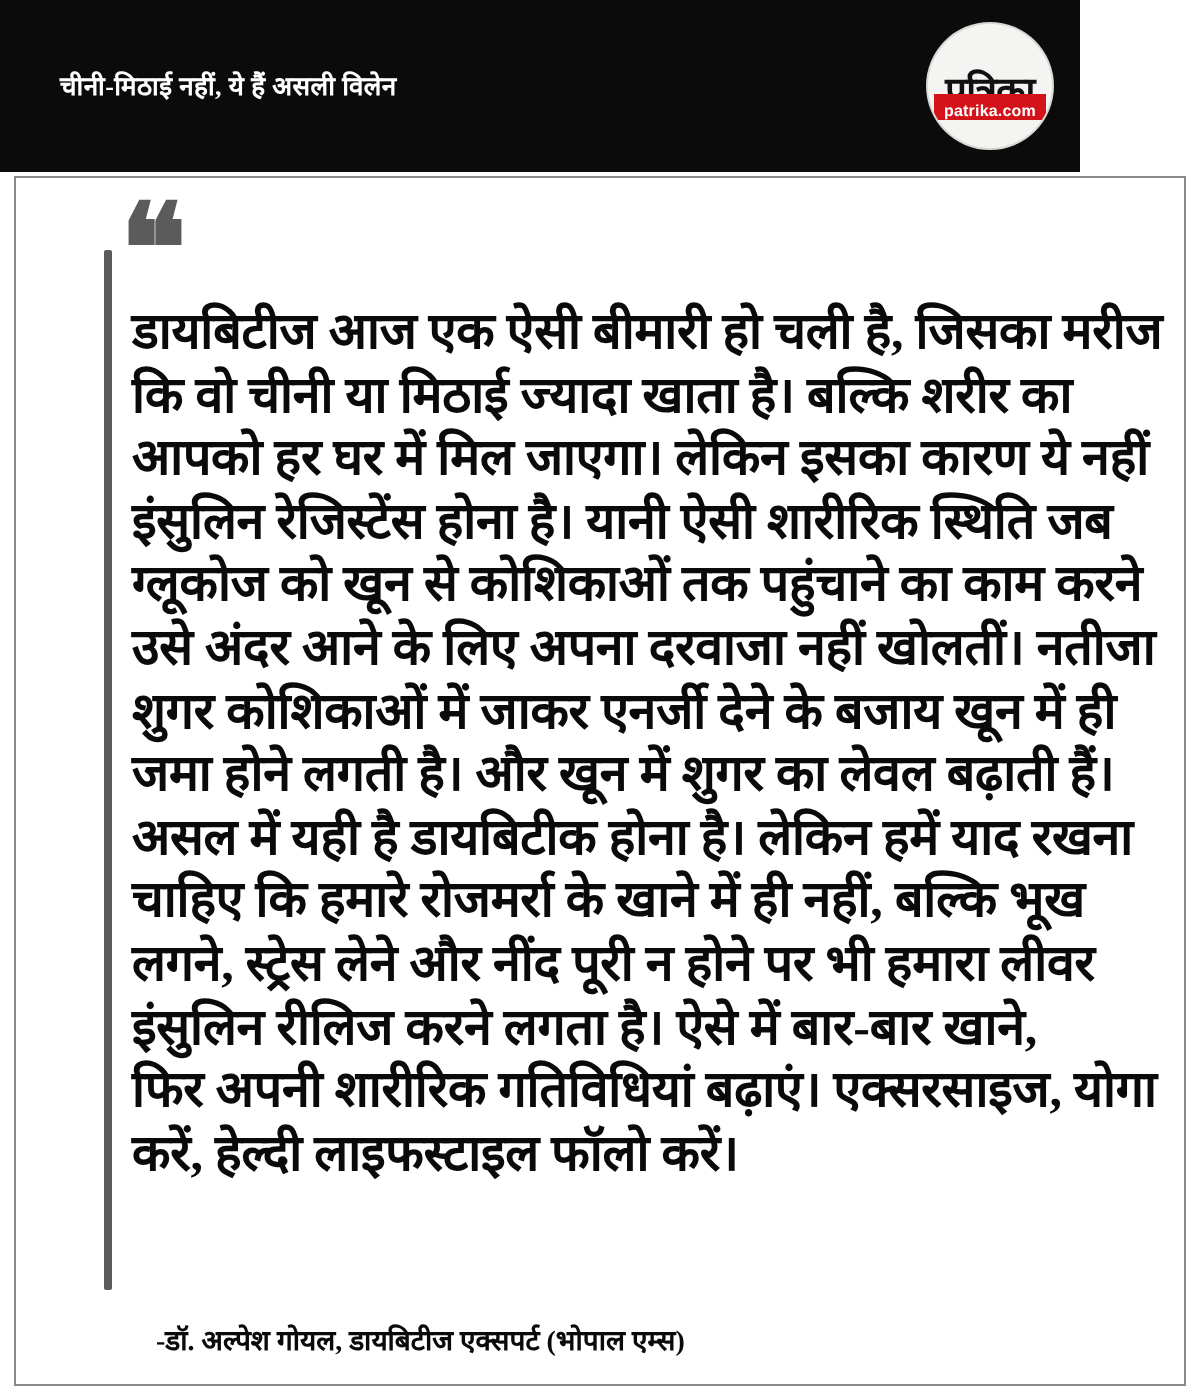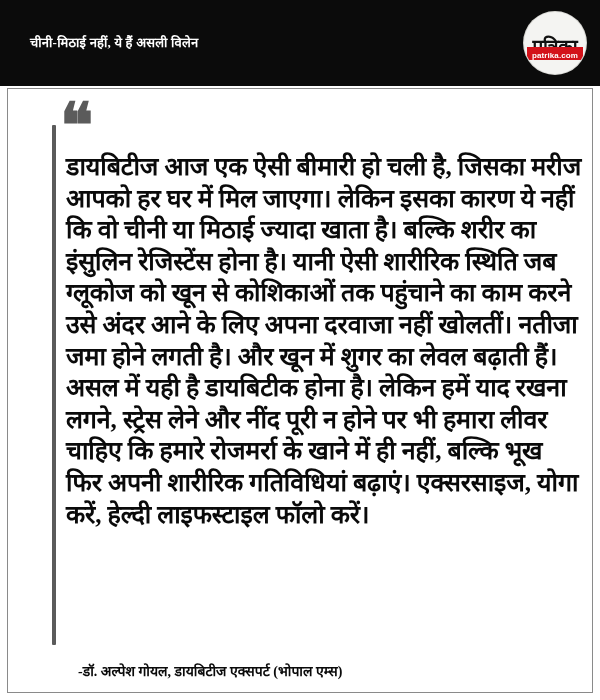--- a/index.html
+++ b/index.html
@@ -21,21 +21,21 @@
     height: 700px;
     background: #ffffff;
     box-sizing: border-box;
   }
 
   
   #header {
     position: absolute;
     left: 0;
     top: 0;
-    width: 600px;
+    width: 540px;
     height: 86px;
     background: #0b0b0b;
     box-sizing: border-box;
   }
 
   #header-title {
     position: absolute;
     left: 30px;
     top: 50%;
     transform: translateY(-50%);
@@ -177,29 +177,31 @@
   </div>
 
   <div id="content">
 
     <div id="quote-rule" style="background: rgb(91, 91, 91);"></div>
 
     <div id="quote-glyph" style="color: rgb(91, 91, 91);">❝</div>
 
     <div id="quote-body" style="color: rgb(10, 10, 10);">
         <span class="ln">डायबिटीज आज एक ऐसी बीमारी हो चली है, जिसका मरीज</span>
+        <span class="ln">कि वो चीनी या मिठाई ज्यादा खाता है। बल्कि शरीर का</span>
         <span class="ln">आपको हर घर में मिल जाएगा। लेकिन इसका कारण ये नहीं</span>
-        <span class="ln">कि वो चीनी या मिठाई ज्यादा खाता है। बल्कि शरीर का</span>
         <span class="ln">इंसुलिन रेजिस्टेंस होना है। यानी ऐसी शारीरिक स्थिति जब</span>
         <span class="ln">ग्लूकोज को खून से कोशिकाओं तक पहुंचाने का काम करने</span>
         <span class="ln">उसे अंदर आने के लिए अपना दरवाजा नहीं खोलतीं। नतीजा</span>
+        <span class="ln">शुगर कोशिकाओं में जाकर एनर्जी देने के बजाय खून में ही</span>
         <span class="ln">जमा होने लगती है। और खून में शुगर का लेवल बढ़ाती हैं।</span>
         <span class="ln">असल में यही है डायबिटीक होना है। लेकिन हमें याद रखना</span>
+        <span class="ln">चाहिए कि हमारे रोजमर्रा के खाने में ही नहीं, बल्कि भूख</span>
         <span class="ln">लगने, स्ट्रेस लेने और नींद पूरी न होने पर भी हमारा लीवर</span>
-        <span class="ln">चाहिए कि हमारे रोजमर्रा के खाने में ही नहीं, बल्कि भूख</span>
+        <span class="ln">इंसुलिन रीलिज करने लगता है। ऐसे में बार-बार खाने,</span>
         <span class="ln">फिर अपनी शारीरिक गतिविधियां बढ़ाएं। एक्सरसाइज, योगा</span>
         <span class="ln">करें, हेल्दी लाइफस्टाइल फॉलो करें।</span>
       </div>
 
     <div id="quote-attrib" style="color: rgb(10, 10, 10);">-डॉ. अल्पेश गोयल, डायबिटीज एक्सपर्ट (भोपाल एम्स)</div>
   </div>
 
 </div>
 
 </body></html>

